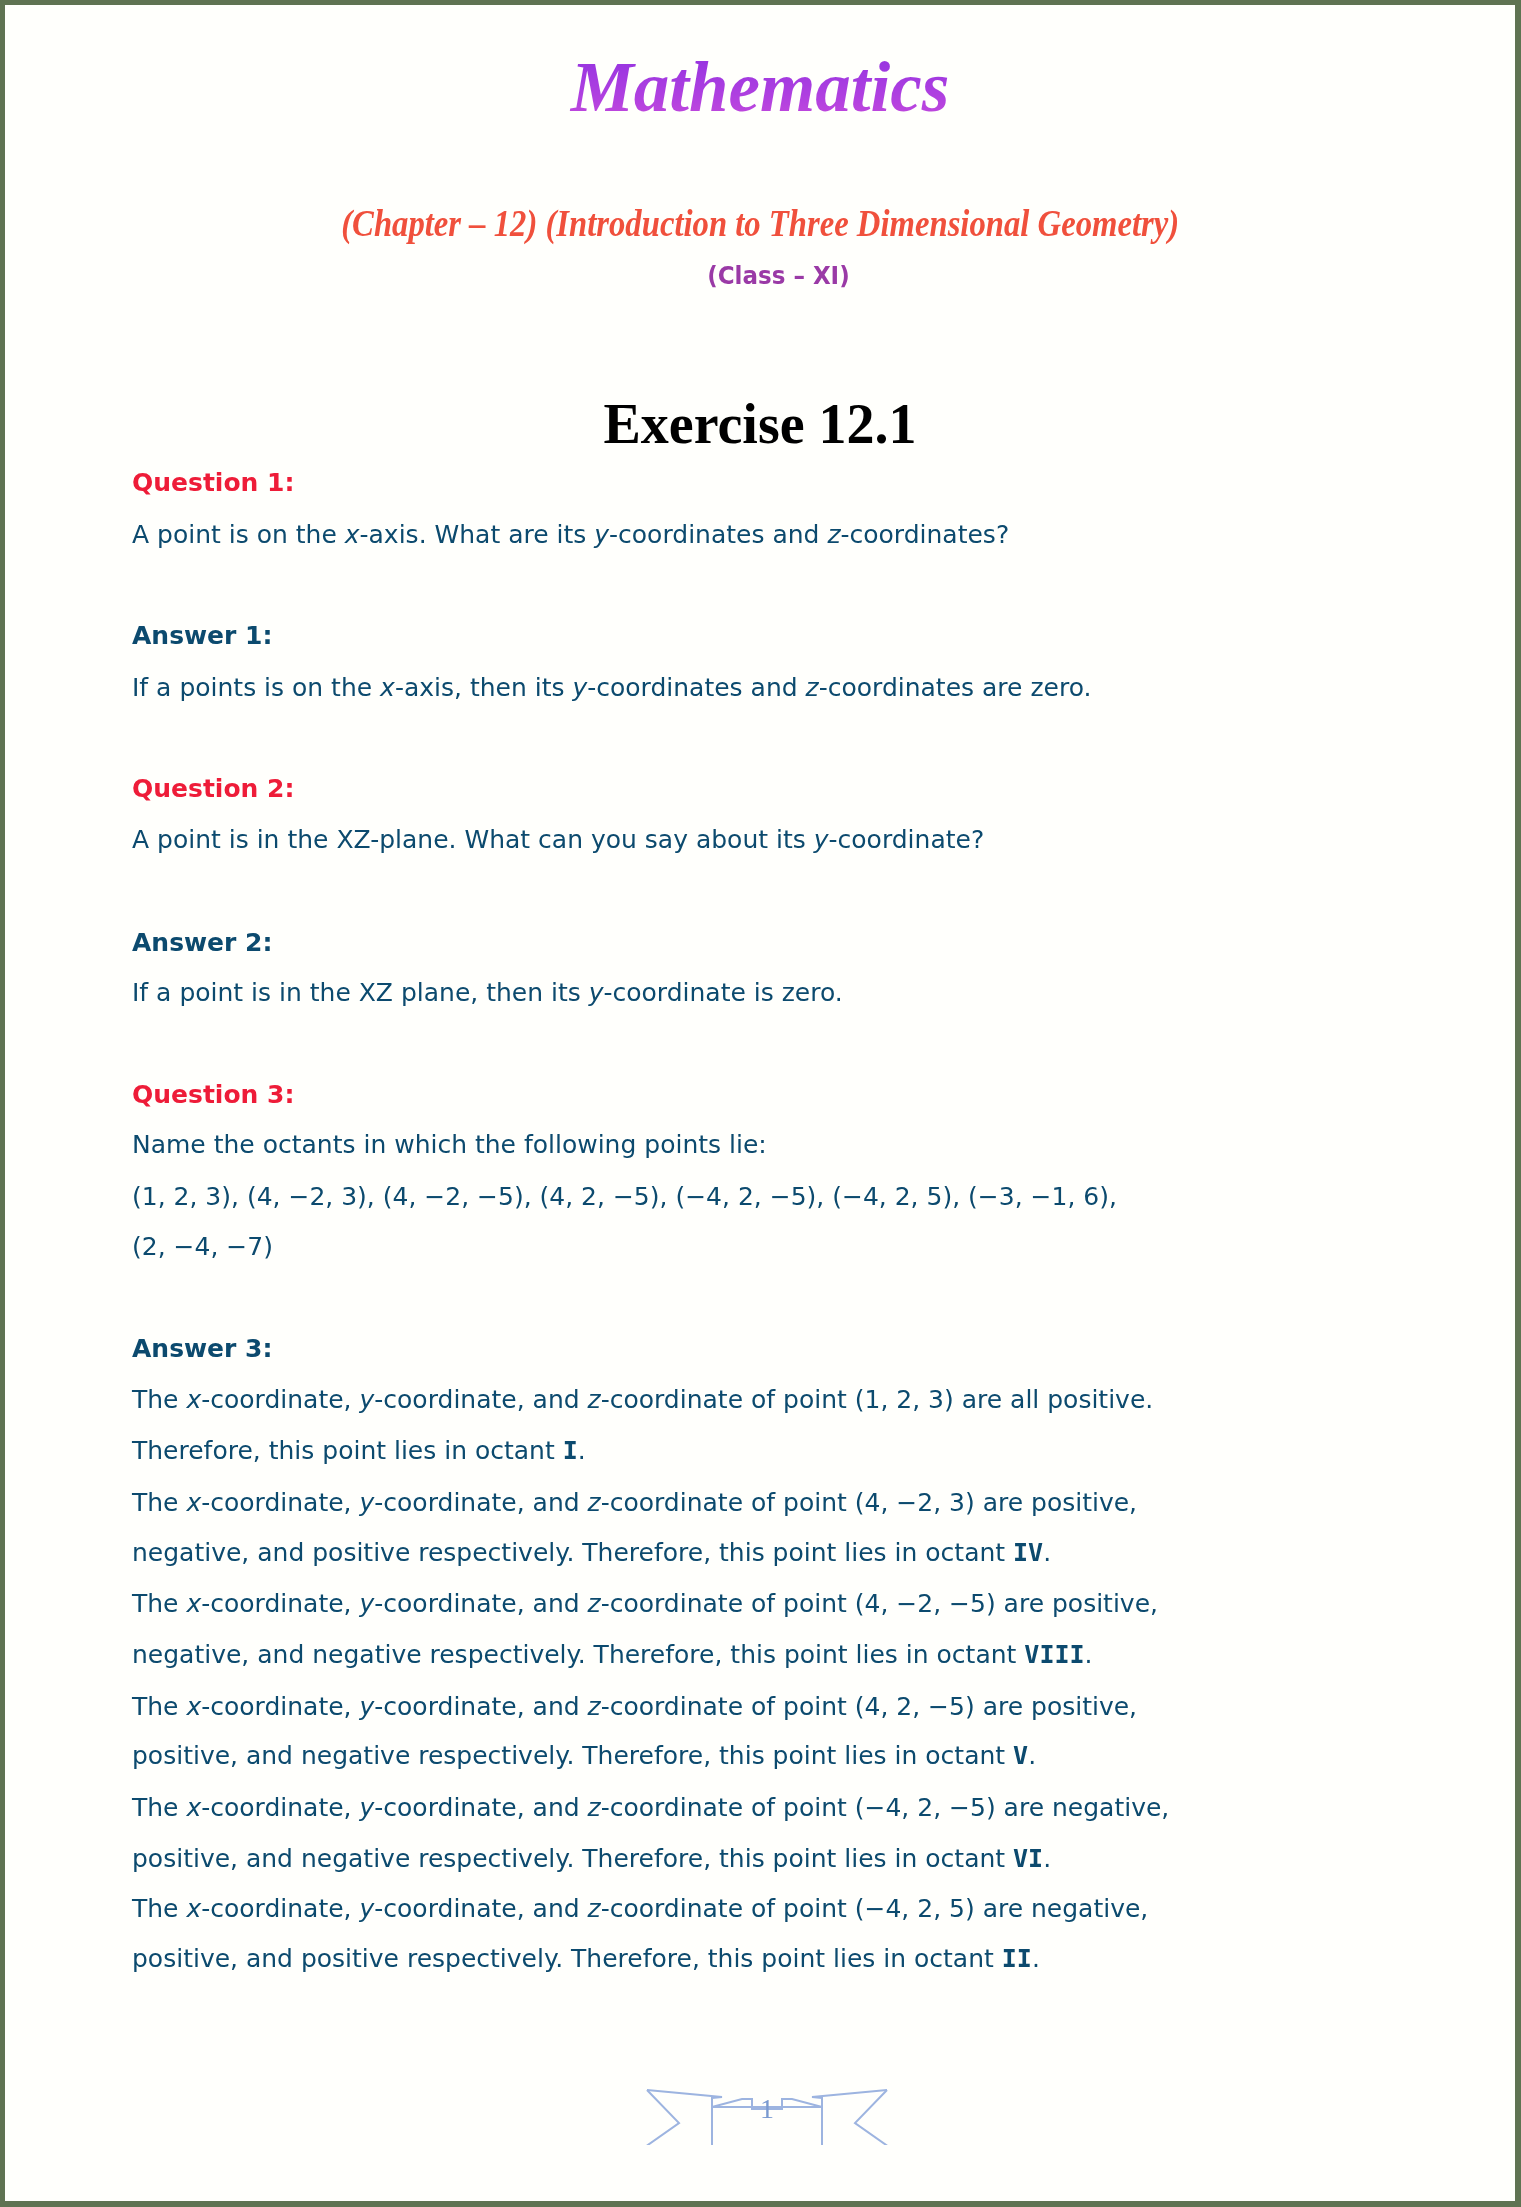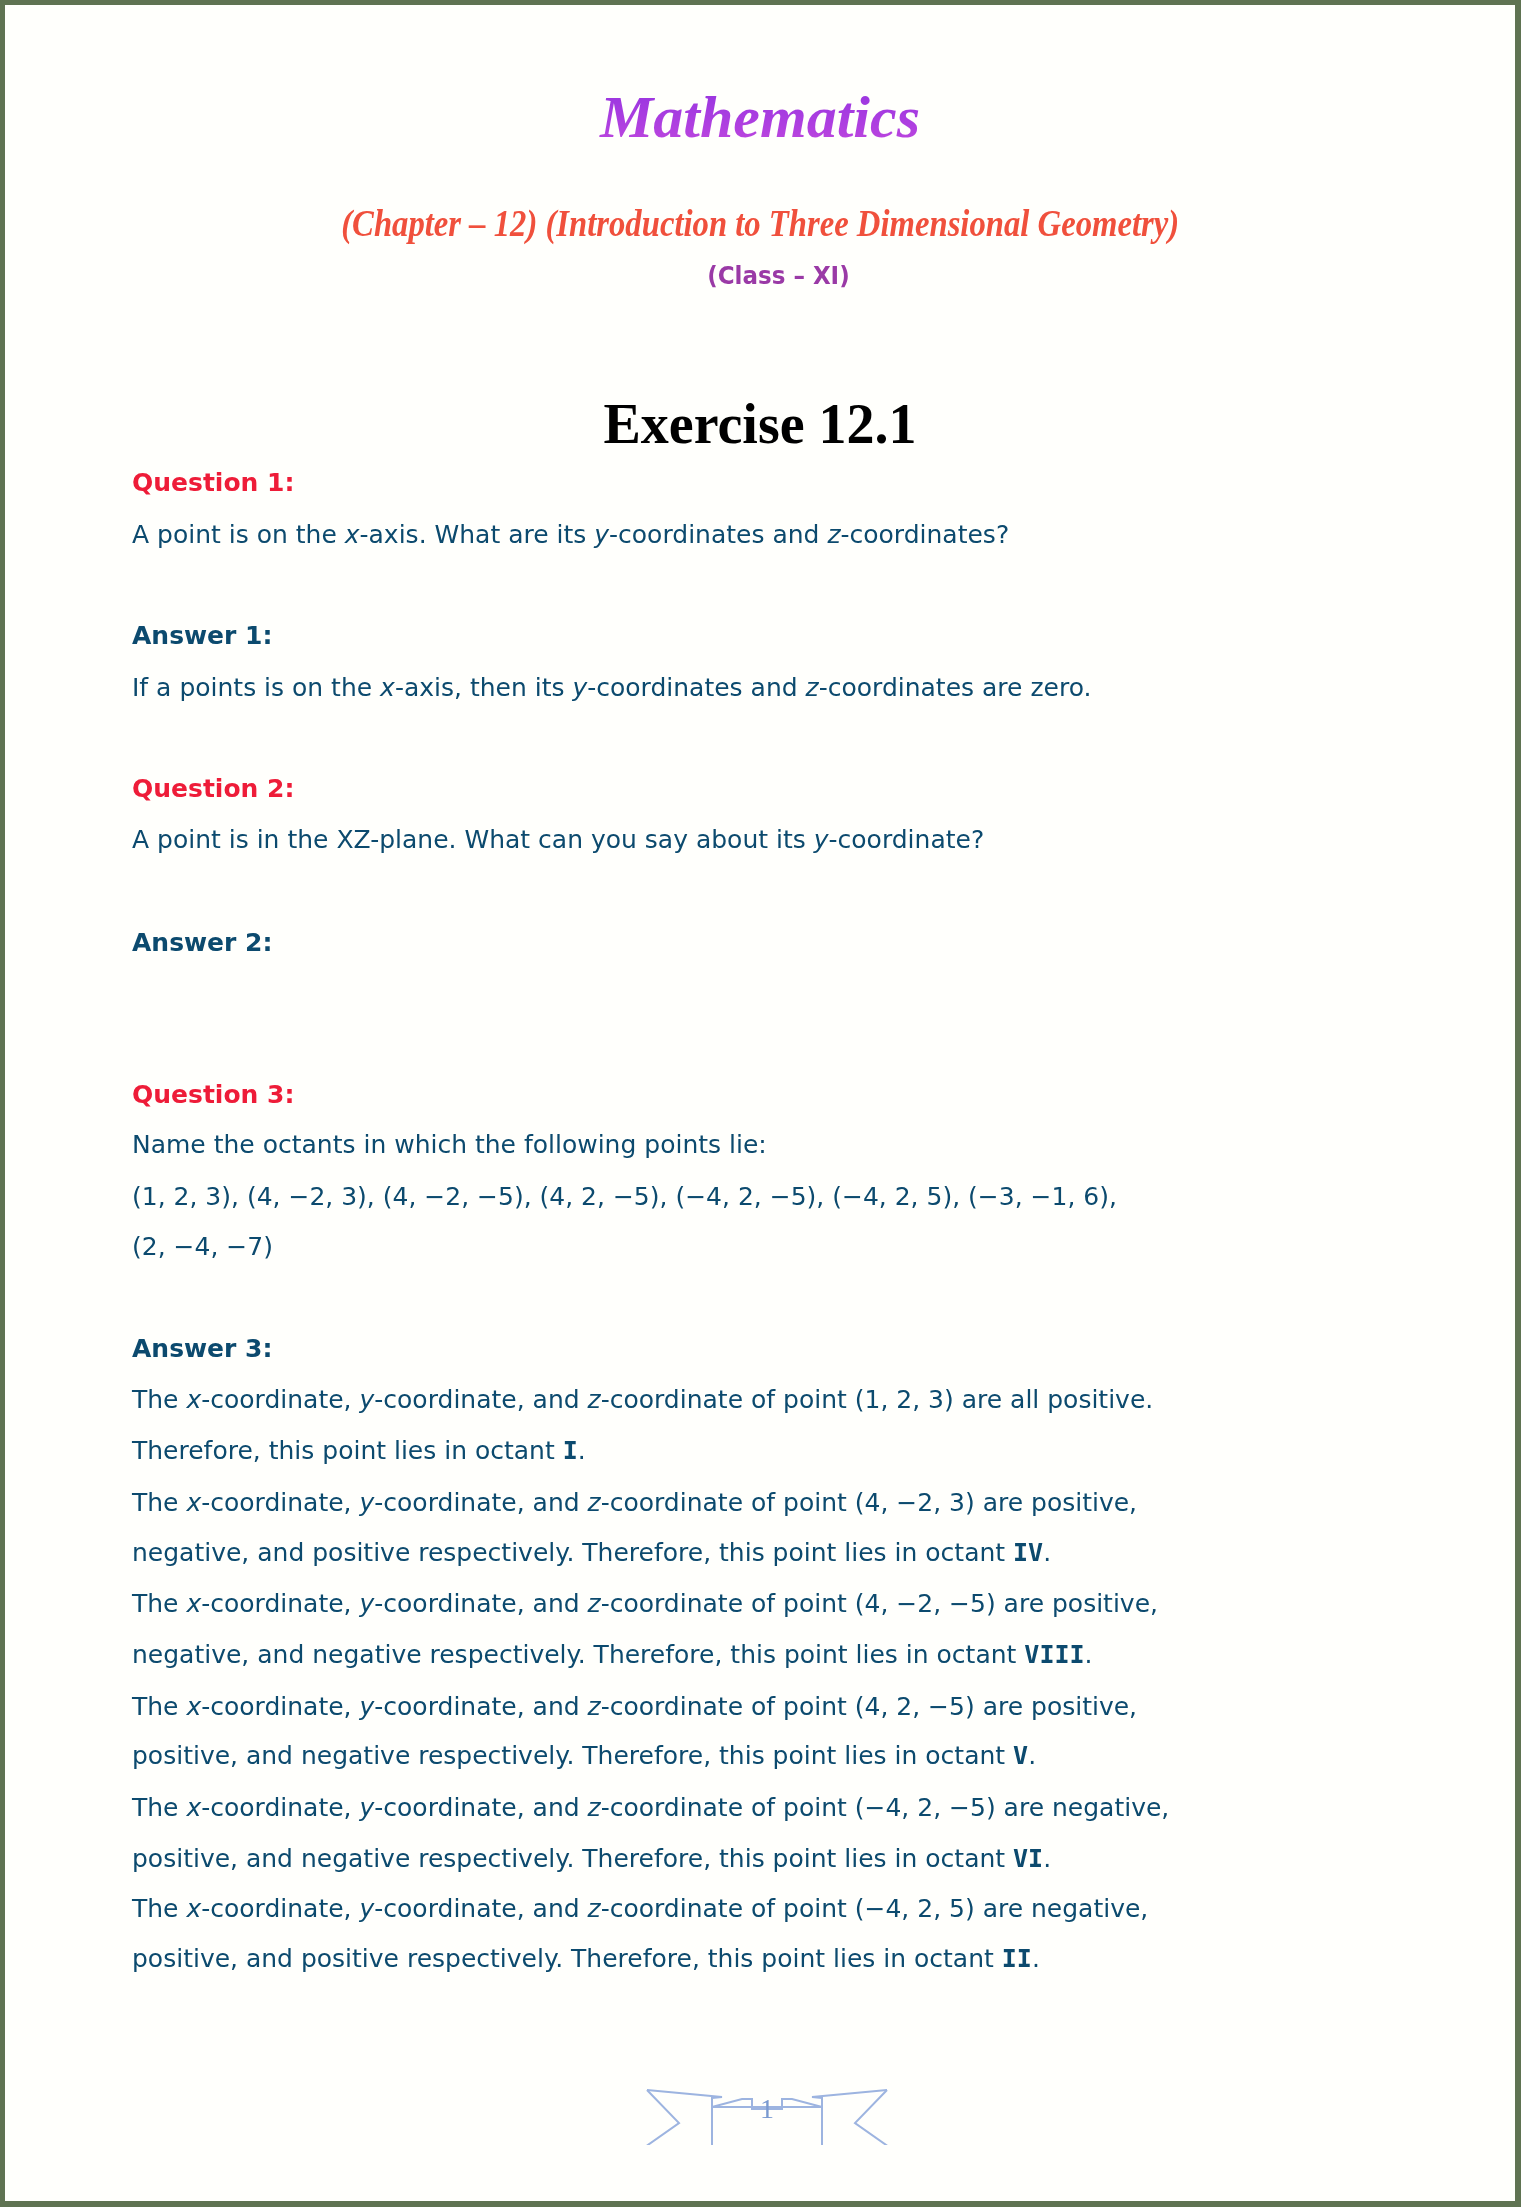--- a/index.html
+++ b/index.html
@@ -8,24 +8,24 @@
     background: #5f7352;
   }
   .page {
     position: absolute; left: 5px; top: 5px; right: 6px; bottom: 6px;
     background: #fffffc;
   }
   .abs { position: absolute; white-space: nowrap; }
   .center { left: 0; right: 0; text-align: center; }
   .title {
     top: 32px; font-family: "Liberation Serif", "DejaVu Serif", serif;
-    font-style: italic; font-weight: bold; font-size: 60px; line-height: 100px;
+    font-style: italic; font-weight: bold; font-size: 71px; line-height: 100px;
     color: #a035e0;
     background: linear-gradient(180deg, #8a2fe0 0%, #b040e0 60%, #d050d8 100%);
-    -webkit-background-clip: text; background-clip: text; margin-top: 30px; -webkit-text-fill-color: transparent;
+    -webkit-background-clip: text; background-clip: text; -webkit-text-fill-color: transparent;
   }
   .chapter {
     top: 196px; font-family: Liberation Serif, serif;
     font-style: italic; font-weight: bold; font-size: 38px; line-height: 44px;
     color: #f0503c;
   }
   .chapter span { display: inline-block; transform: scaleX(0.86); transform-origin: center; }
   .klass {
     top: 254px; font-family: "DejaVu Sans", sans-serif; font-weight: bold;
     font-size: 25px; line-height: 34px; color: #9a3aa6; padding-left: 37px;
@@ -68,20 +68,23 @@
   <div class="abs line" style="top:665px">
     <span>If a points is on the </span><i>x</i><span>-axis, then its </span><i>y</i><span>-coordinates and </span><i>z</i><span>-coordinates are zero.</span>
   </div>
 
   <div class="abs line q-head" style="top:766px">Question 2:</div>
   <div class="abs line" style="top:817px">
     <span>A point is in the XZ-plane. What can you say about its </span><i>y</i><span>-coordinate?</span>
   </div>
 
   <div class="abs line a-head" style="top:920px">Answer 2:</div>
+  <div class="abs line" style="top:970px">
+    <span>If a point is in the XZ plane, then its </span><i>y</i><span>-coordinate is zero.</span>
+  </div>
 
   <div class="abs line q-head" style="top:1072px">Question 3:</div>
   <div class="abs line" style="top:1122px">Name the octants in which the following points lie:</div>
   <div class="abs line" style="top:1174px">(1, 2, 3), (4, −2, 3), (4, −2, −5), (4, 2, −5), (−4, 2, −5), (−4, 2, 5),  (−3, −1, 6),</div>
   <div class="abs line" style="top:1224px">(2, −4, −7)</div>
 
   <div class="abs line a-head" style="top:1326px">Answer 3:</div>
 
   <div id="a3-lines">
       <div class="abs line" style="top: 1377px;"><span>The </span><i>x</i><span>-coordinate, </span><i>y</i><span>-coordinate, and </span><i>z</i><span>-coordinate of point </span><span>(1, 2, 3)</span><span> are all positive.</span></div>

